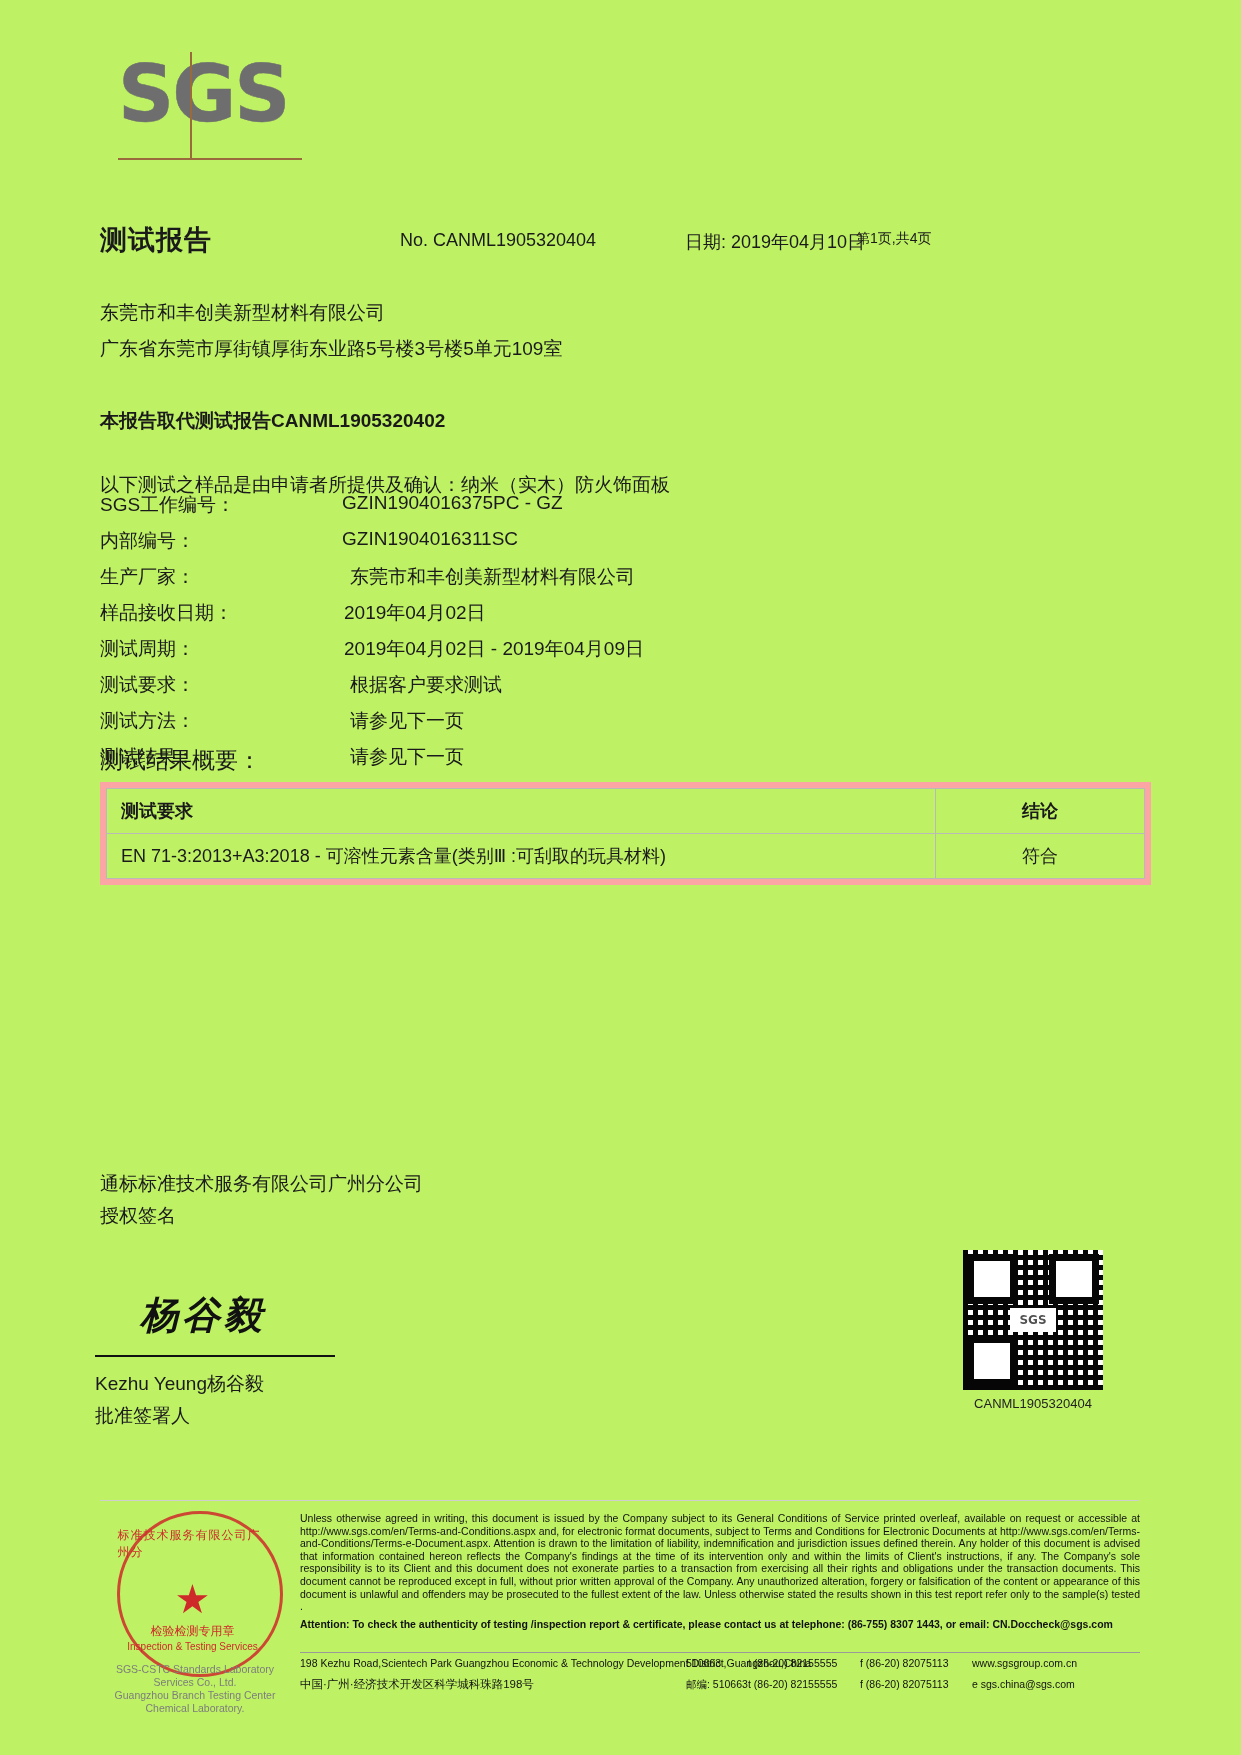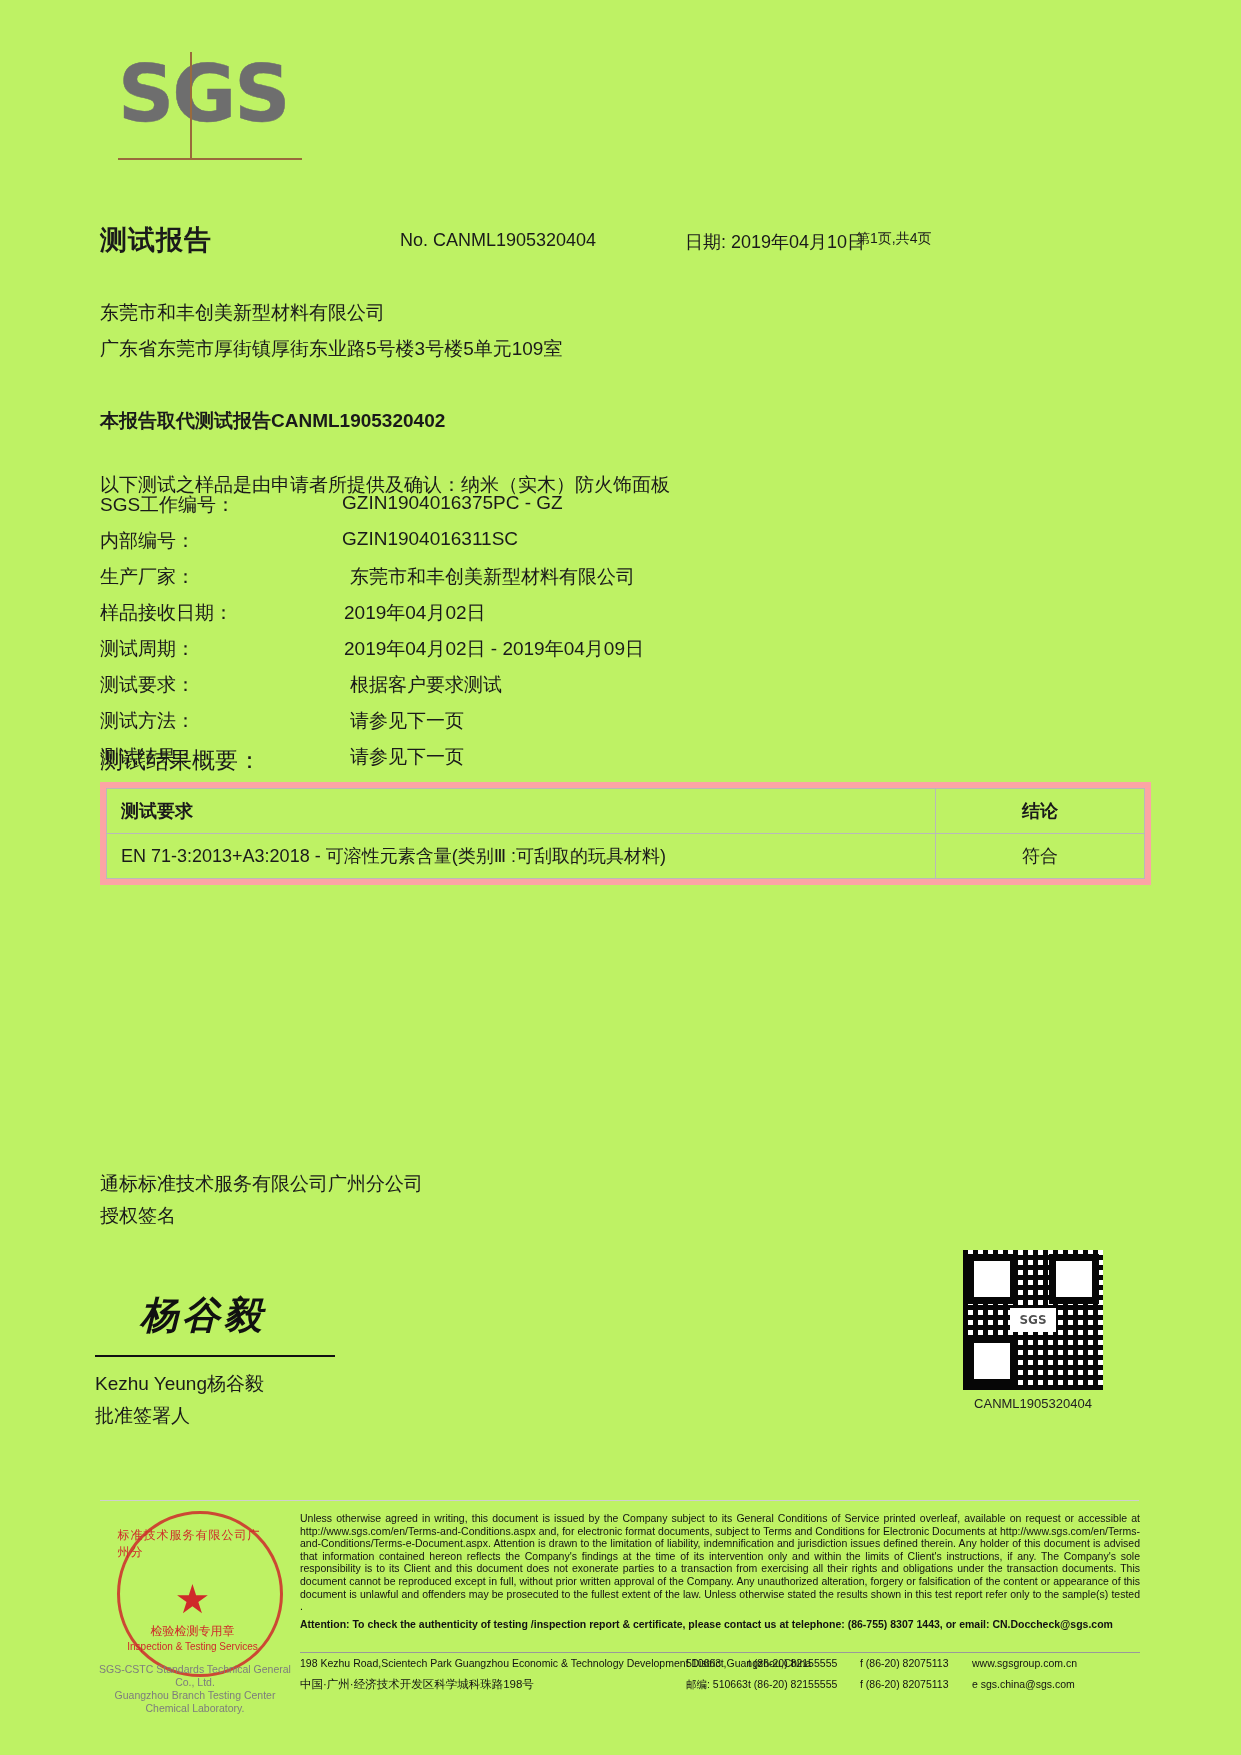--- a/index.html
+++ b/index.html
@@ -499,21 +499,21 @@
 
   <div class="footer-rule"></div>
 
   <div class="stamp">
     <div class="stamp-circle"></div>
     <div class="stamp-top-text">标准技术服务有限公司广州分</div>
     <div class="stamp-star">★</div>
     <div class="stamp-mid-text">检验检测专用章</div>
     <div class="stamp-bottom-en">Inspection &amp; Testing Services</div>
     <div class="stamp-grey">
-      <div>SGS-CSTC Standards Technical General Co., Ltd.</div>
+      <div>SGS-CSTC Standards Laboratory Services Co., Ltd.</div>
       <div>Guangzhou Branch Testing Center Chemical Laboratory.</div>
     </div>
   </div>
 
   <div class="legal">
     <div class="body">Unless otherwise agreed in writing, this document is issued by the Company subject to its General Conditions of Service printed overleaf, available on request or accessible at http://www.sgs.com/en/Terms-and-Conditions.aspx and, for electronic format documents, subject to Terms and Conditions for Electronic Documents at http://www.sgs.com/en/Terms-and-Conditions/Terms-e-Document.aspx. Attention is drawn to the limitation of liability, indemnification and jurisdiction issues defined therein. Any holder of this document is advised that information contained hereon reflects the Company's findings at the time of its intervention only and within the limits of Client's instructions, if any. The Company's sole responsibility is to its Client and this document does not exonerate parties to a transaction from exercising all their rights and obligations under the transaction documents. This document cannot be reproduced except in full, without prior written approval of the Company. Any unauthorized alteration, forgery or falsification of the content or appearance of this document is unlawful and offenders may be prosecuted to the fullest extent of the law. Unless otherwise stated the results shown in this test report refer only to the sample(s) tested .</div>
     <div class="attn">Attention: To check the authenticity of testing /inspection report &amp; certificate, please contact us at telephone: (86-755) 8307 1443, or email: CN.Doccheck@sgs.com</div>
   </div>
 
   <div class="addr-rule"></div>

